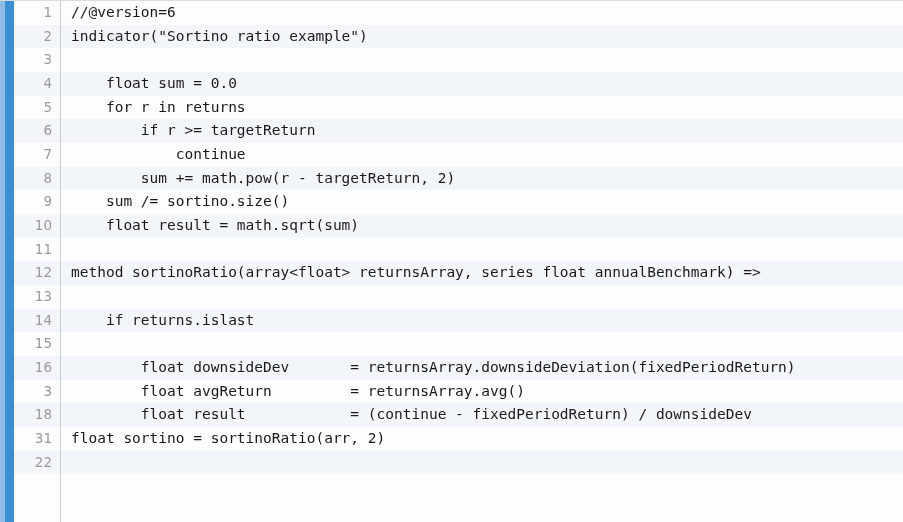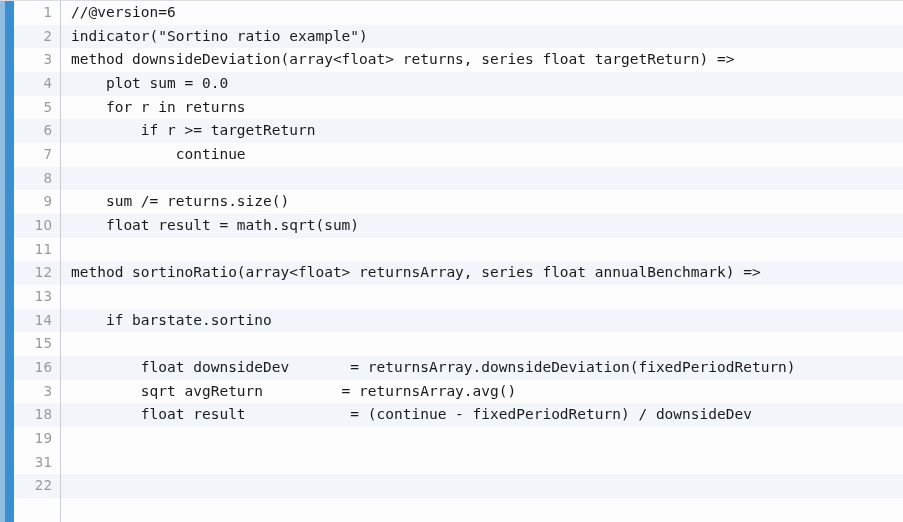--- a/index.html
+++ b/index.html
@@ -96,34 +96,33 @@
 
 <div id="editor">
 
   <div id="accent-outer"></div>
   <div id="accent-inner"></div>
   <div id="gutter-separator"></div>
 
   <div id="code-rows">
       <div class="code-row"><span class="line-no">1</span><span class="line-code">//@version=6</span></div>
       <div class="code-row alt"><span class="line-no">2</span><span class="line-code">indicator("Sortino ratio example")</span></div>
-      <div class="code-row"><span class="line-no">3</span><span class="line-code">method downsideDeviation(array&lt;float&gt; returns, series float targetReturn) =&gt;</span></div>
-      <div class="code-row alt"><span class="line-no">4</span><span class="line-code">    plot sum = 0.0</span></div>
+      <div class="code-row"><span class="line-no">3</span></div>
+      <div class="code-row alt"><span class="line-no">4</span><span class="line-code">    float sum = 0.0</span></div>
       <div class="code-row"><span class="line-no">5</span><span class="line-code">    for r in returns</span></div>
       <div class="code-row alt"><span class="line-no">6</span><span class="line-code">        if r &gt;= targetReturn</span></div>
       <div class="code-row"><span class="line-no">7</span><span class="line-code">            continue</span></div>
-      <div class="code-row alt"><span class="line-no">8</span></div>
-      <div class="code-row"><span class="line-no">9</span><span class="line-code">    sum /= returns.size()</span></div>
+      <div class="code-row alt"><span class="line-no">8</span><span class="line-code">        sum += math.pow(r - targetReturn, 2)</span></div>
+      <div class="code-row"><span class="line-no">9</span><span class="line-code">    sum /= sortino.size()</span></div>
       <div class="code-row alt"><span class="line-no">10</span><span class="line-code">    float result = math.sqrt(sum)</span></div>
       <div class="code-row"><span class="line-no">11</span><span class="line-code"></span></div>
       <div class="code-row alt"><span class="line-no">12</span><span class="line-code">method sortinoRatio(array&lt;float&gt; returnsArray, series float annualBenchmark) =&gt;</span></div>
       <div class="code-row"><span class="line-no">13</span></div>
-      <div class="code-row alt"><span class="line-no">14</span><span class="line-code">    if barstate.sortino</span></div>
+      <div class="code-row alt"><span class="line-no">14</span><span class="line-code">    if returns.islast</span></div>
       <div class="code-row"><span class="line-no">15</span></div>
       <div class="code-row alt"><span class="line-no">16</span><span class="line-code">        float downsideDev       = returnsArray.downsideDeviation(fixedPeriodReturn)</span></div>
-      <div class="code-row"><span class="line-no">3</span><span class="line-code">        sqrt avgReturn         = returnsArray.avg()</span></div>
+      <div class="code-row"><span class="line-no">3</span><span class="line-code">        float avgReturn         = returnsArray.avg()</span></div>
       <div class="code-row alt"><span class="line-no">18</span><span class="line-code">        float result            = (continue - fixedPeriodReturn) / downsideDev</span></div>
-      <div class="code-row"><span class="line-no">19</span><span class="line-code"></span></div>
-      <div class="code-row"><span class="line-no">31</span></div>
+      <div class="code-row"><span class="line-no">31</span><span class="line-code">float sortino = sortinoRatio(arr, 2)</span></div>
       <div class="code-row alt"><span class="line-no">22</span></div>
     </div>
 
 </div>
 
 </body></html>

